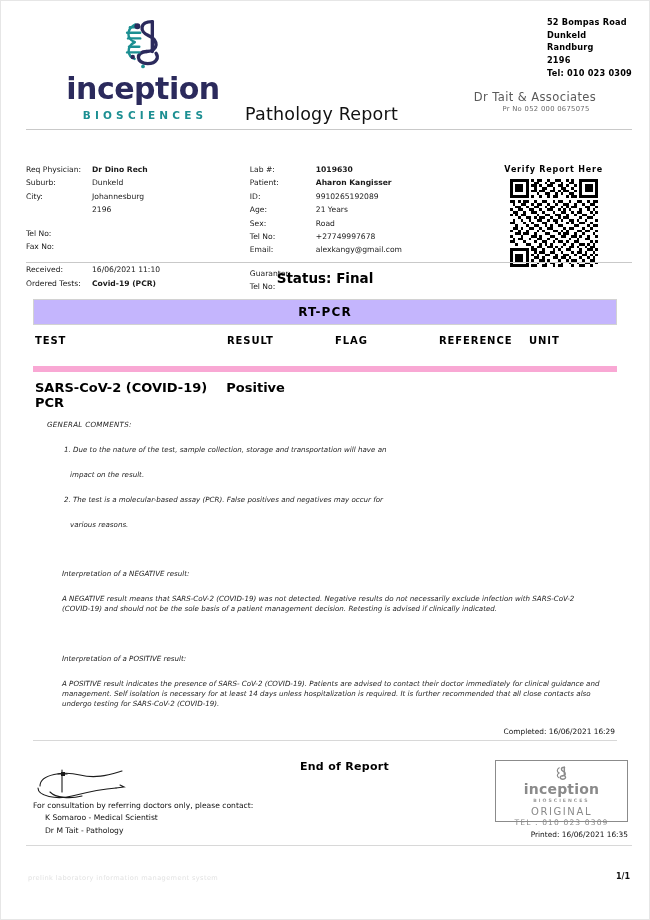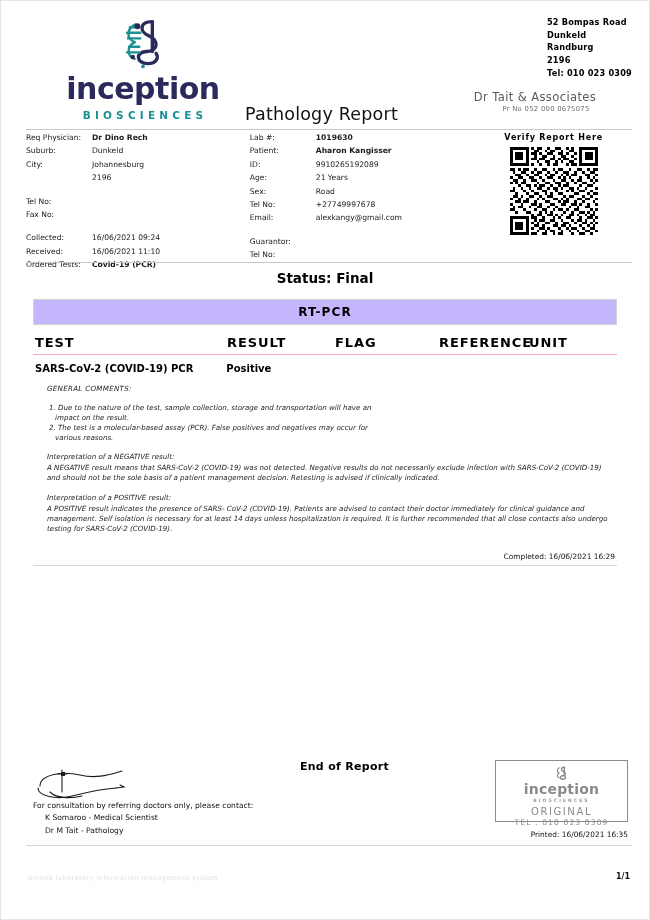--- a/index.html
+++ b/index.html
@@ -114,20 +114,21 @@
   .demo {
     position: absolute;
     left: 26px;
     top: 134px;
     width: 600px;
     font-size: 7.6px;
     line-height: 1.0;
   }
   .demo-cols {
     display: flex;
+    margin-top: 32px;
   }
   .col-left { width: 232px; }
   .col-mid  { width: 240px; }
   .col-right{ width: 150px; }
   .drow {
     display: flex;
     height: 13.4px;
     align-items: flex-start;
   }
   .drow .lbl {
@@ -180,37 +181,37 @@
     background: #c4b5fd;
     text-align: center;
     font-size: 12px;
     font-weight: 700;
     letter-spacing: 1.1px;
     padding: 5px 0 5px 0;
     color: #000;
   }
   .thead {
     display: flex;
-    border-bottom: 1px solid #f9a8d4;
-    padding: 10px 2px 4px 2px;
-    font-size: 13px;
+    border-bottom: 6px solid #f9a8d4;
+    padding: 10px 2px 20px 2px;
+    font-size: 10px;
     font-weight: 700;
     letter-spacing: 0.9px;
     color: #000;
   }
   .c-test { width: 192px; }
   .c-res  { width: 108px; }
   .c-flag { width: 104px; }
   .c-ref  { width: 90px; }
   .c-unit { width: 70px; }
 
   .trow {
     display: flex;
     padding: 8px 2px 0 2px;
-    font-size: 10px;
+    font-size: 13px;
     font-weight: 700;
     color: #000;
     gap: 17px;
   }
   .trow .c-res { font-weight: 700; }
 
   .comments {
     margin-top: 10px;
     padding-left: 14px;
     font-style: italic;
@@ -223,21 +224,21 @@
     letter-spacing: 0.3px;
     margin-bottom: 9px;
   }
   .comments .num {
     padding-left: 2px;
     margin-bottom: 0;
   }
   .comments .num .cont { padding-left: 6px; display: block; }
   .comments .gap { height: 9px; }
   .comments .sect-h { margin-bottom: 1px; }
-  .comments p { margin: 0; }
+  .comments p { margin: 15px; }
 
   .completed {
     margin-top: 18px;
     text-align: right;
     font-size: 7.4px;
     color: #111;
     padding-right: 2px;
   }
   .completed-rule {
     margin-top: 4px;
@@ -425,24 +426,20 @@
         <div class="drow spacer"></div>
         <div class="drow">
             <span class="lbl">Tel No:</span>
             <span class="val"></span>
           </div>
         <div class="drow">
             <span class="lbl">Fax No:</span>
             <span class="val"></span>
           </div>
         <div class="drow spacer"></div>
-        <div class="drow">
-            <span class="lbl">Collected:</span>
-            <span class="val">16/06/2021 09:24</span>
-          </div>
         <div class="drow">
             <span class="lbl">Received:</span>
             <span class="val">16/06/2021 11:10</span>
           </div>
         <div class="drow">
             <span class="lbl">Ordered Tests:</span>
             <span class="val b">Covid-19 (PCR)</span>
           </div>
       </div>
 

